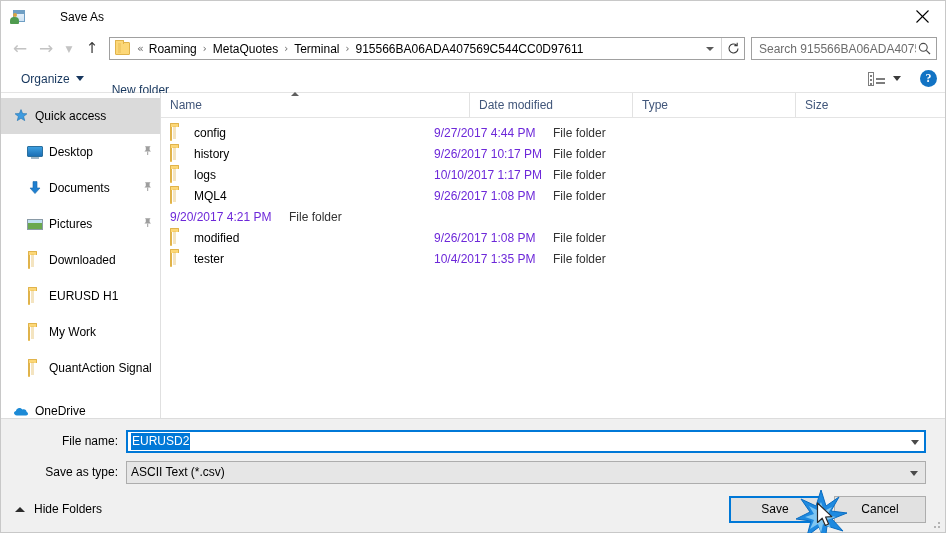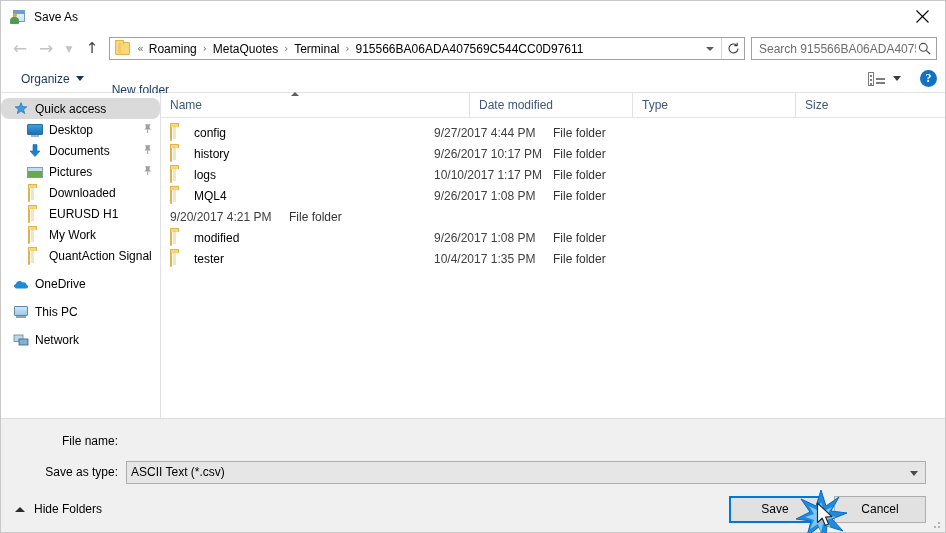--- a/index.html
+++ b/index.html
@@ -24,20 +24,21 @@
   }
 
   
   .titlebar {
     height: 31px;
     flex: 0 0 31px;
     background: #ffffff;
     display: flex;
     align-items: center;
     position: relative;
+    gap: 26px;
   }
   .title-icon {
     margin-left: 9px;
     width: 16px; height: 16px;
     position: relative;
     flex: 0 0 16px;
   }
   .title-icon .win {
     position: absolute; left: 3px; top: 1px;
     width: 12px; height: 12px;
@@ -251,28 +252,27 @@
   }
   .sidebar {
     width: 160px;
     flex: 0 0 160px;
     background: #ffffff;
     border-right: 1px solid #e0e0e0;
     padding-top: 5px;
     overflow: hidden;
   }
   .nav-row {
-    height: 21px;
+    height: 36px;
     display: flex;
     align-items: center;
     position: relative;
     font-size: 12px;
     color: #000;
     padding-right: 6px;
-    border-radius: 8px;
   }
   .nav-row.selected { background: #dadada; }
   .nav-row .nico {
     width: 16px; height: 16px;
     flex: 0 0 16px;
     margin-right: 6px;
     position: relative;
   }
   .nav-row .nlabel { white-space: nowrap; overflow: hidden; }
   .nav-row .pin { margin-left: auto; flex: 0 0 12px; }
@@ -338,21 +338,21 @@
     color: #000;
   }
   .fcell {
     display: flex;
     align-items: center;
     white-space: nowrap;
     overflow: hidden;
     height: 100%;
   }
   .fcell-name { width: 264px; flex: 0 0 264px; padding-left: 9px; }
-  .fcell-date { width: 119px; flex: 0 0 119px; padding-left: 9px; color: #404040; }
+  .fcell-date { width: 119px; flex: 0 0 119px; padding-left: 9px; color: #6d28d9; }
   .fcell-type { width: 119px; flex: 0 0 119px; padding-left: 9px; color: #333; }
   .fcell-size { width: 80px; flex: 0 0 80px; padding-left: 9px; color: #333; }
   .frow .ficon {
     width: 16px; height: 14px;
     flex: 0 0 16px;
     margin-right: 8px;
     position: relative;
   }
 
   
@@ -759,20 +759,24 @@
           <div class="fcell fcell-type">File folder</div>
           <div class="fcell fcell-size"></div>
         </div>
       </div>
     </div>
   </div>
 
   <div class="footer">
     <div class="frm-row">
       <div class="frm-label">File name:</div>
+      <div class="fn-input">
+        <span class="fn-sel">EURUSD2</span>
+        <span class="fn-caret-wrap"><span class="chev-sm"></span></span>
+      </div>
     </div>
     <div class="frm-row" style="margin-top:3px;">
       <div class="frm-label">Save as type:</div>
       <div class="type-input">
         <span>ASCII Text (*.csv)</span>
         <span class="fn-caret-wrap"><span class="chev-sm"></span></span>
       </div>
     </div>
 
     <div class="btn-row">

